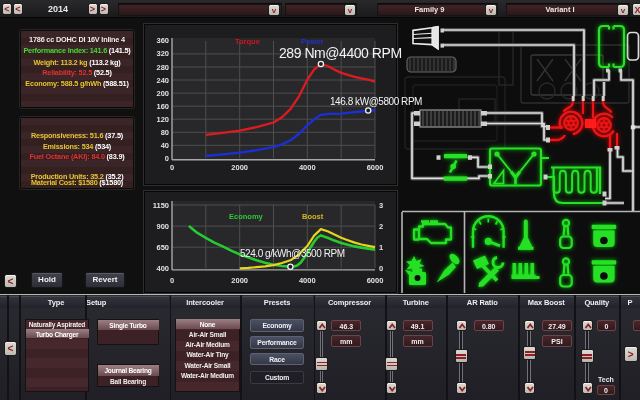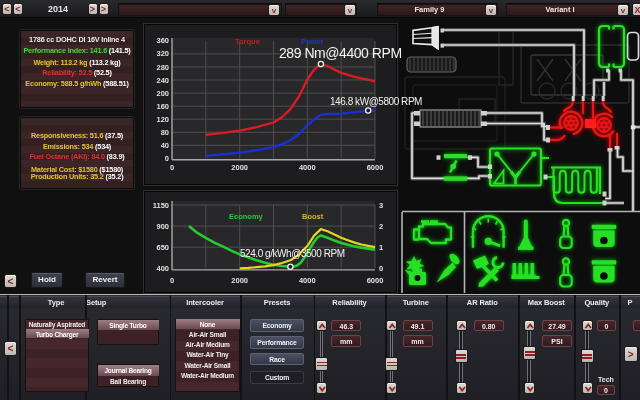--- a/index.html
+++ b/index.html
@@ -33,21 +33,21 @@
 <div class="abs" style="left:20px;top:30px;width:114px;height:78px;background:repeating-linear-gradient(#3c2528 0,#3c2528 7px,#33201f 7px,#33201f 14px);border:1px solid #0a0a0a;outline:1px solid #262626;border-radius:2px"></div>
 <div class="t" style="left:20px;top:35px;width:114px;text-align:center;font-size:7.3px;color:#f0ecec;letter-spacing:-.2px">1786 cc DOHC DI 16V Inline 4</div>
 <div class="t" style="left:20px;top:45.5px;width:114px;text-align:center;font-size:7.3px;letter-spacing:-.2px;color:#fff"><span style="color:#44d636">Performance Index: 141.6</span> (141.5)</div>
 <div class="t" style="left:20px;top:57.5px;width:114px;text-align:center;font-size:7.3px;letter-spacing:-.2px;color:#fff"><span style="color:#e5c431">Weight: 113.2 kg</span> (113.2 kg)</div>
 <div class="t" style="left:20px;top:68px;width:114px;text-align:center;font-size:7.3px;letter-spacing:-.2px;color:#fff"><span style="color:#e03232">Reliability: 52.5</span> (52.5)</div>
 <div class="t" style="left:20px;top:78.5px;width:114px;text-align:center;font-size:7.3px;letter-spacing:-.2px;color:#fff"><span style="color:#e5c431">Economy: 588.5 g/hWh</span> (588.51)</div>
 <div class="abs" style="left:20px;top:117px;width:114px;height:72px;background:repeating-linear-gradient(#3c2528 0,#3c2528 7px,#33201f 7px,#33201f 14px);border:1px solid #0a0a0a;outline:1px solid #262626;border-radius:2px"></div>
 <div class="t" style="left:20px;top:131px;width:114px;text-align:center;font-size:7.3px;letter-spacing:-.2px;color:#fff"><span style="color:#e5c431">Responsiveness: 51.6</span> (37.5)</div>
 <div class="t" style="left:20px;top:141.5px;width:114px;text-align:center;font-size:7.3px;letter-spacing:-.2px;color:#fff"><span style="color:#e5c431">Emissions: 534</span> (534)</div>
 <div class="t" style="left:20px;top:151.5px;width:114px;text-align:center;font-size:7.3px;letter-spacing:-.2px;color:#fff"><span style="color:#e03232">Fuel Octane (AKI): 84.0</span> (83.9)</div>
-<div class="t" style="left:20px;top:165px;width:114px;text-align:center;font-size:7.3px;letter-spacing:-.2px;color:#fff"><span style="color:#e5c431">Material Cost: $1580</span> ($1580)</div>
+<div class="t" style="left:20px;top:178px;width:114px;text-align:center;font-size:7.3px;letter-spacing:-.2px;color:#fff"><span style="color:#e5c431">Material Cost: $1580</span> ($1580)</div>
 <div class="t" style="left:20px;top:171.5px;width:114px;text-align:center;font-size:7.3px;letter-spacing:-.2px;color:#fff"><span style="color:#e5c431">Production Units: 35.2</span> (35.2)</div>
 
 <div class="btn" style="left:4px;top:274px;width:13px;height:14px;font-size:10px;line-height:13px">&lt;</div>
 <div class="abs" style="left:31px;top:271.5px;width:32px;height:16px;background:linear-gradient(#42424e,#2e2e38);border:1px solid #16161c;box-shadow:inset 0 1px 0 #5a5a66;border-radius:2px"></div>
 <div class="t" style="left:31px;top:275px;width:32px;text-align:center;font-size:8px;color:#f0f0f0">Hold</div>
 <div class="abs" style="left:85px;top:271.5px;width:40px;height:16px;background:linear-gradient(#42424e,#2e2e38);border:1px solid #16161c;box-shadow:inset 0 1px 0 #5a5a66;border-radius:2px"></div>
 <div class="t" style="left:85px;top:275px;width:40px;text-align:center;font-size:8px;color:#f0f0f0">Revert</div>
 
 <div id="g1" class="abs" style="left:144px;top:24px;width:253px;height:161px;background:#1d1d1f;border:1px solid #060606;outline:1px solid #2e2e2e">
     <svg width="253" height="161" style="position:absolute;left:0;top:0;overflow:visible">
@@ -331,21 +331,21 @@
 <div class="abs" style="left:8.5px;top:296px;width:10.0px;height:11.5px;background:linear-gradient(#33333b,#22222a);border-top:1px solid #4a4a52"></div>
 <div class="abs" style="left:20px;top:296px;width:64.5px;height:11.5px;background:linear-gradient(#33333b,#22222a);border-top:1px solid #4a4a52"></div>
 <div class="t" style="left:22px;top:298px;width:68px;text-align:center;font-size:7.5px;color:#eceef2;letter-spacing:-.1px">Type</div>
 <div class="abs" style="left:86px;top:296px;width:83px;height:11.5px;background:linear-gradient(#33333b,#22222a);border-top:1px solid #4a4a52"></div>
 <div class="t" style="left:86px;top:298px;width:83px;font-size:7.5px;color:#eceef2;letter-spacing:-.1px">Setup</div>
 <div class="abs" style="left:170.5px;top:296px;width:69.0px;height:11.5px;background:linear-gradient(#33333b,#22222a);border-top:1px solid #4a4a52"></div>
 <div class="t" style="left:170.5px;top:298px;width:69.0px;text-align:center;font-size:7.5px;color:#eceef2;letter-spacing:-.1px">Intercooler</div>
 <div class="abs" style="left:241px;top:296px;width:72px;height:11.5px;background:linear-gradient(#33333b,#22222a);border-top:1px solid #4a4a52"></div>
 <div class="t" style="left:241px;top:298px;width:72px;text-align:center;font-size:7.5px;color:#eceef2;letter-spacing:-.1px">Presets</div>
 <div class="abs" style="left:314.5px;top:296px;width:70.0px;height:11.5px;background:linear-gradient(#33333b,#22222a);border-top:1px solid #4a4a52"></div>
-<div class="t" style="left:314.5px;top:298px;width:70.0px;text-align:center;font-size:7.5px;color:#eceef2;letter-spacing:-.1px">Reliability</div>
+<div class="t" style="left:314.5px;top:298px;width:70.0px;text-align:center;font-size:7.5px;color:#eceef2;letter-spacing:-.1px">Compressor</div>
 <div class="abs" style="left:386px;top:296px;width:59.5px;height:11.5px;background:linear-gradient(#33333b,#22222a);border-top:1px solid #4a4a52"></div>
 <div class="t" style="left:386px;top:298px;width:59.5px;text-align:center;font-size:7.5px;color:#eceef2;letter-spacing:-.1px">Turbine</div>
 <div class="abs" style="left:447px;top:296px;width:70.5px;height:11.5px;background:linear-gradient(#33333b,#22222a);border-top:1px solid #4a4a52"></div>
 <div class="t" style="left:447px;top:298px;width:70.5px;text-align:center;font-size:7.5px;color:#eceef2;letter-spacing:-.1px">AR Ratio</div>
 <div class="abs" style="left:519px;top:296px;width:54.5px;height:11.5px;background:linear-gradient(#33333b,#22222a);border-top:1px solid #4a4a52"></div>
 <div class="t" style="left:519px;top:298px;width:54.5px;text-align:center;font-size:7.5px;color:#eceef2;letter-spacing:-.1px">Max Boost</div>
 <div class="abs" style="left:575px;top:296px;width:43.5px;height:11.5px;background:linear-gradient(#33333b,#22222a);border-top:1px solid #4a4a52"></div>
 <div class="t" style="left:575px;top:298px;width:43.5px;text-align:center;font-size:7.5px;color:#eceef2;letter-spacing:-.1px">Quality</div>
 <div class="abs" style="left:620px;top:296px;width:20px;height:11.5px;background:linear-gradient(#33333b,#22222a);border-top:1px solid #4a4a52"></div>
 <div class="t" style="left:620px;top:298px;width:20px;text-align:center;font-size:7.5px;color:#eceef2;letter-spacing:-.1px">P</div>

